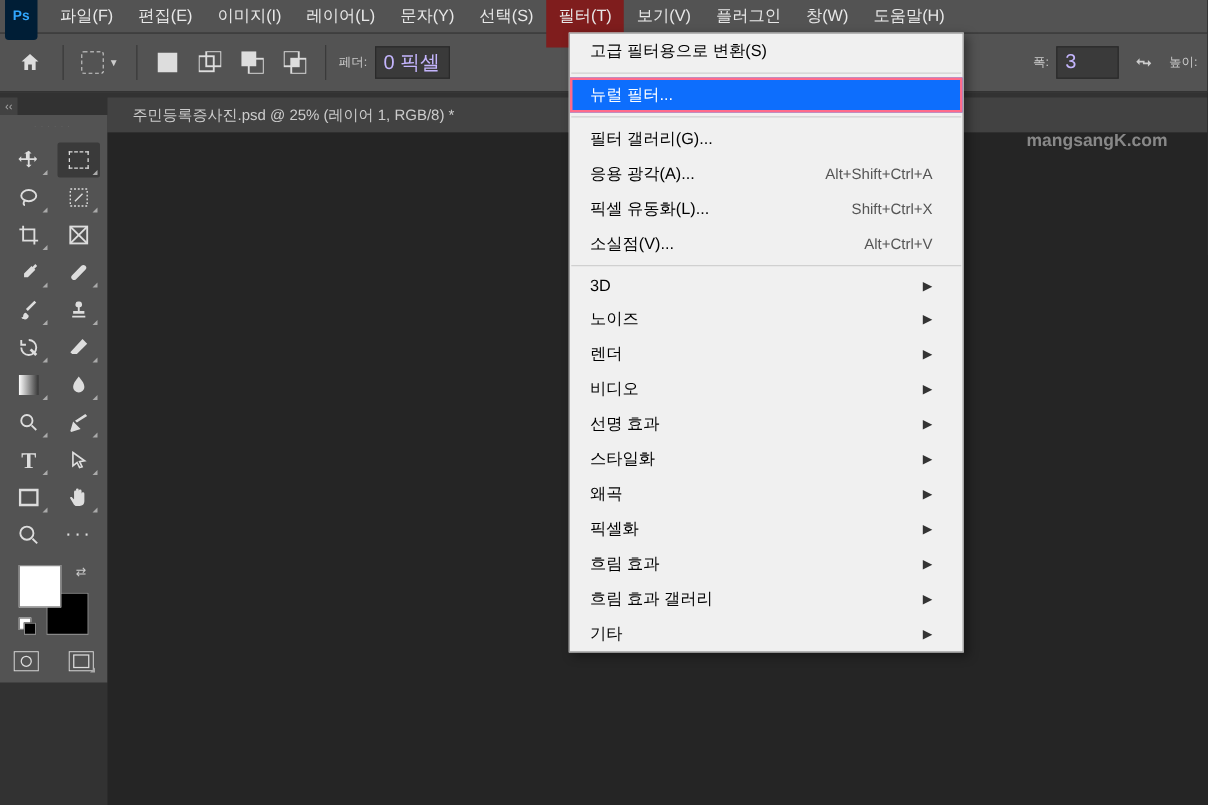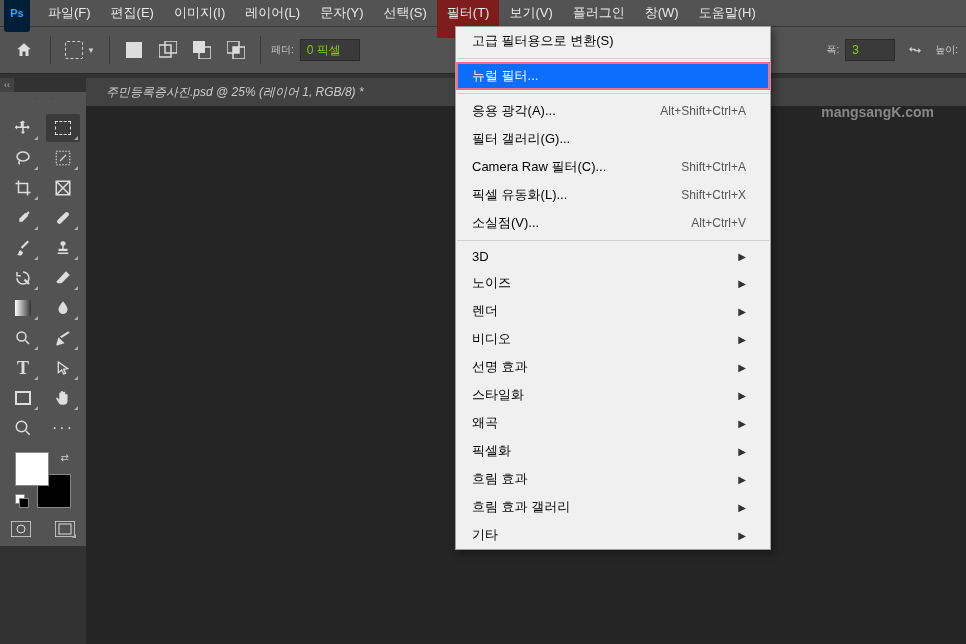--- a/index.html
+++ b/index.html
@@ -89,24 +89,24 @@
       background: #3a3a3a;
       margin: 0 4px;
     }
     .opt-label {
       color: #ccc;
       font-size: 10px;
     }
     .opt-input {
       background: #3a3a3a;
       border: 1px solid #2a2a2a;
-      color: #84cc16;
+      color: #c4b5fd;
       padding: 3px 6px;
       width: 60px;
-      font-size: 12px;
+      font-size: 16px;
     }
     .expand-handle {
       position: absolute;
       left: 0;
       top: 78px;
       width: 14px;
       height: 14px;
       background: #424242;
       color: #aaa;
       font-size: 9px;
@@ -227,21 +227,20 @@
       left: 86px;
       top: 78px;
       right: 0;
       height: 28px;
       background: #424242;
       display: flex;
       align-items: center;
       color: #ccc;
       font-size: 12px;
       padding: 0 20px;
-      font-style: italic;
     }
     .canvas-area {
       position: absolute;
       left: 86px;
       top: 106px;
       right: 0;
       bottom: 0;
       background: #252525;
     }
     .watermark {
@@ -535,31 +534,27 @@
 <div class="dropdown">
   <div class="dd-item">
       <span>고급 필터용으로 변환(S)</span>
     </div>
   <div class="dd-sep"></div>
   <div class="dd-item highlighted">
       <span>뉴럴 필터...</span>
     </div>
   <div class="dd-sep"></div>
   <div class="dd-item">
+      <span>필터 갤러리(G)...</span>
+    </div>
+  <div class="dd-item">
       <span>응용 광각(A)...</span>
       <span class="dd-shortcut">Alt+Shift+Ctrl+A</span>
     </div>
   <div class="dd-item">
-      <span>필터 갤러리(G)...</span>
-    </div>
-  <div class="dd-item">
-      <span>Camera Raw 필터(C)...</span>
-      <span class="dd-shortcut">Shift+Ctrl+A</span>
-    </div>
-  <div class="dd-item">
       <span>픽셀 유동화(L)...</span>
       <span class="dd-shortcut">Shift+Ctrl+X</span>
     </div>
   <div class="dd-item">
       <span>소실점(V)...</span>
       <span class="dd-shortcut">Alt+Ctrl+V</span>
     </div>
   <div class="dd-sep"></div>
   <div class="dd-item">
       <span>3D</span>

